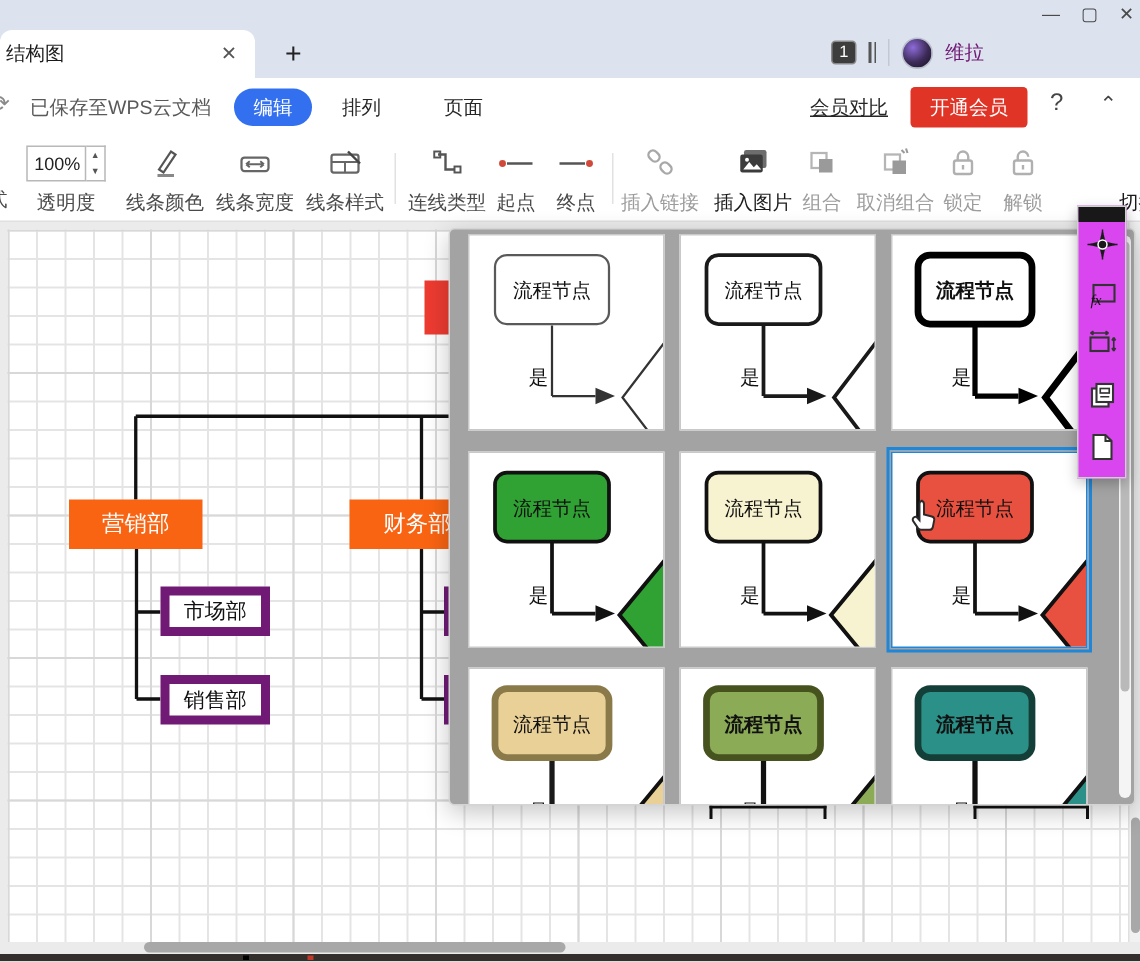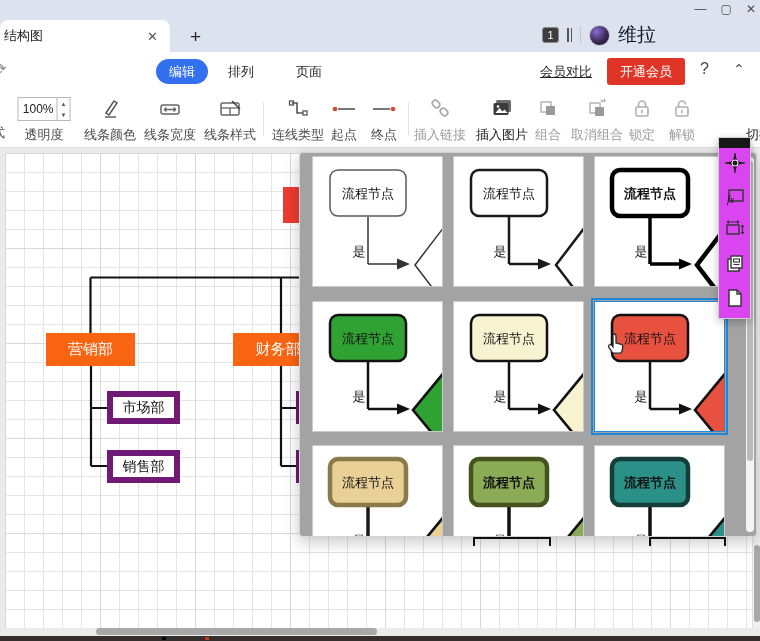--- a/index.html
+++ b/index.html
@@ -16,21 +16,21 @@
   .tabbar { position:absolute; left:0; top:18px; width:664px; height:34px; }
   .doc-tab { position:absolute; left:0; top:2px; width:170px; height:32px; background:#fff; border-radius:8px 8px 0 0; display:flex; align-items:center; }
   .doc-tab .tab-title { margin-left:4px; font-size:13px; color:#1a1a1a; white-space:nowrap; overflow:hidden; }
   .doc-tab .tab-close { position:absolute; right:12px; color:#555; font-size:13px; }
   .new-tab { position:absolute; left:190px; top:8px; font-size:19px; color:#222; }
   .tab-right { position:absolute; right:8px; top:4px; height:26px; display:flex; align-items:center; gap:8px; }
   .doc-badge { width:17px; height:16px; background:#3d3d3d; border:1px solid #8a8a8a; border-radius:3px; color:#fff; font-size:11px; display:flex; align-items:center; justify-content:center; }
   .badge-bars { width:5px; height:14px; border-left:2px solid #555; border-right:1px solid #555; }
   .tab-divider { width:1px; height:18px; background:#c3c9d4; }
   .avatar { width:21px; height:21px; border-radius:50%; background:radial-gradient(circle at 35% 30%, #8d6bd8 0%, #3c2a56 55%, #14101e 100%); border:1px solid #b9bfcc; }
-  .user-name { font-size:19px; color:#0f172a; }
+  .user-name { font-size:13px; color:#701a75; }
 
   
   .menubar { position:absolute; left:0; top:52px; width:760px; height:38px; background:#fff; }
   .sync-icon { position:absolute; left:-6px; top:8px; color:#8a8a8a; font-size:15px; }
   .save-status { position:absolute; left:20px; top:11px; color:#595959; }
   .menu-pill { position:absolute; left:156px; top:7px; width:52px; height:25px; background:#3370f0; color:#fff; border-radius:13px; display:flex; align-items:center; justify-content:center;font-family:Liberation Mono, monospace; }
   .menu-item { position:absolute; top:11px; color:#262626; }
   .menu-arrange { left:228px; } .menu-page { left:296px; }
   .member-compare { position:absolute; left:540px; top:11px; color:#262626; text-decoration:underline; }
   .upgrade-btn { position:absolute; left:607px; top:6px; width:78px; height:27px; background:#e03427; color:#fff; border-radius:3px; display:flex; align-items:center; justify-content:center; font-size:13px; }
@@ -111,20 +111,21 @@
       <div class="doc-badge">1</div>
       <div class="badge-bars"></div>
       <div class="tab-divider"></div>
       <div class="avatar"></div>
       <span class="user-name">维拉</span>
     </div>
   </div>
 
   <div class="menubar">
     <span class="sync-icon">⟳</span>
+    <span class="save-status">已保存至WPS云文档</span>
     <div class="menu-pill">编辑</div>
     <span class="menu-item menu-arrange">排列</span>
     <span class="menu-item menu-page">页面</span>
     <span class="member-compare">会员对比</span>
     <div class="upgrade-btn">开通会员</div>
     <span class="help-btn">?</span>
     <span class="collapse-btn">⌃</span>
   </div>
 
   <div class="toolbar">

